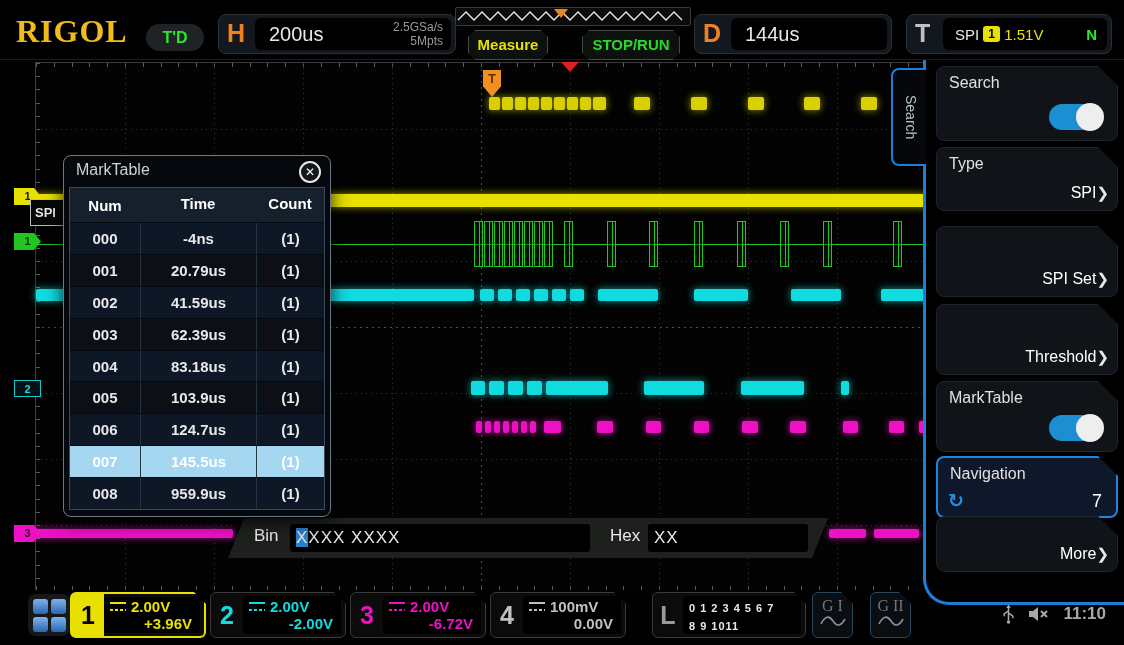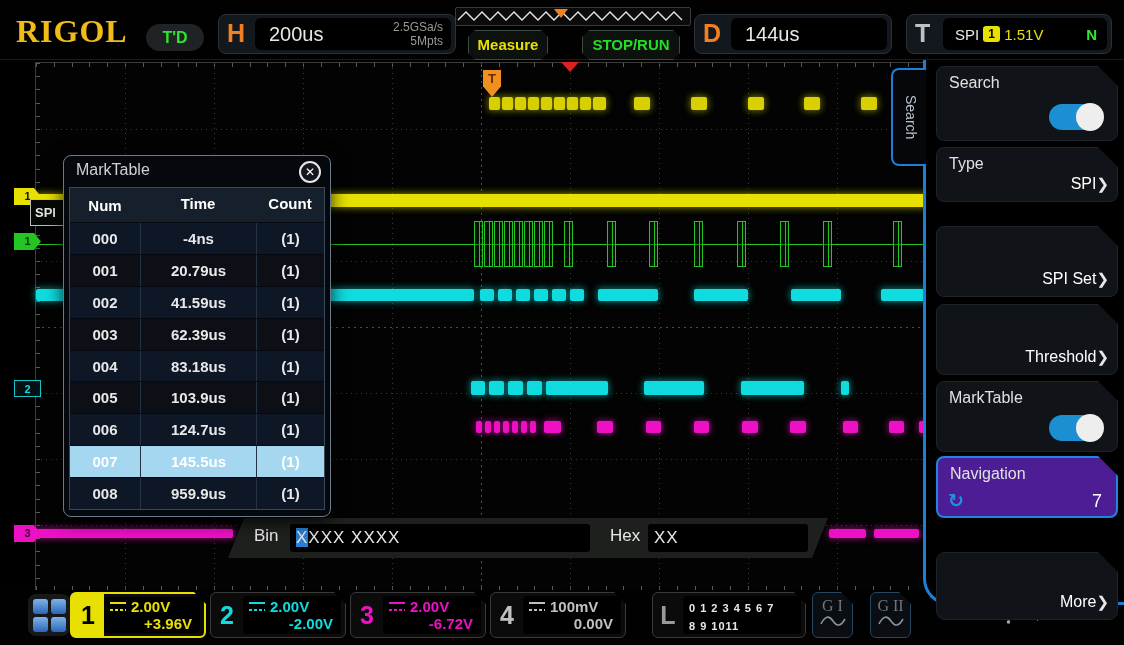--- a/index.html
+++ b/index.html
@@ -107,26 +107,26 @@
                 border:2px solid #1b7fd8; border-right:none; border-radius:8px 0 0 8px;
                 color:#b8c4cc; font-size:14px; writing-mode:vertical-rl; text-align:center; line-height:31px; }
   .menu-item { position:absolute; left:10px; width:182px; background:#101317; border:1px solid #1e242a; border-radius:8px;
                clip-path:polygon(0 0,calc(100% - 20px) 0,100% 20px,100% 100%,0 100%); }
   .mi-label { position:absolute; top:7px; left:12px; color:#e0e0e0; font-size:16px; }
   .mi-value { position:absolute; bottom:8px; right:8px; color:#fff; font-size:16px; }
   .mi-chevron { color:#e8e8e8; font-weight:bold; font-size:15px; }
   .toggle { position:absolute; bottom:10px; right:14px; width:54px; height:26px; background:#1b8fd2; border-radius:13px; }
   .toggle .knob { position:absolute; right:-1px; top:-1px; width:28px; height:28px; background:#eee; border-radius:50%; }
   #mi-search   { top:6px;  height:75px; }
-  #mi-type     { top:87px; height:55px; }
+  #mi-type     { top:87px; height:64px; }
   #mi-spiset   { top:166px;height:71px; }
   #mi-threshold{ top:244px;height:71px; }
   #mi-marktable{ top:321px;height:71px; }
-  #mi-nav      { top:396px;height:62px; background:#4c1d95; border:2px solid #1e86e0; }
-  #mi-more     { top:492px;height:68px;border-radius:9px; }
+  #mi-nav      { top:396px;height:62px; background:#0f172a; border:2px solid #1e86e0; }
+  #mi-more     { top:456px;height:56px;border-radius:9px; }
   #nav-icon { position:absolute; left:10px; bottom:4px; color:#2090e0; font-size:19px; font-weight:bold; }
   #nav-count { position:absolute; right:14px; bottom:4px; color:#fff; font-size:18px; }
 
   
   #bottombar { position:absolute; left:0; top:590px; width:1124px; height:55px; background:#010101; }
   #grid-icon { position:absolute; left:28px; top:4px; width:42px; height:42px; background:#17181a; border-radius:8px;
                display:grid; grid-template-columns:15px 15px; grid-template-rows:15px 15px; gap:3px; place-content:center; }
   #grid-icon span { background:linear-gradient(180deg,#7fb4e8,#2a66b8); border-radius:3px; }
   #channel-buttons { position:absolute; left:70px; top:2px; display:flex; gap:4px; }
   .chbtn { position:relative; width:136px; height:46px; background:#0b0b0b; border:1px solid #3a3a3a; border-radius:6px;

